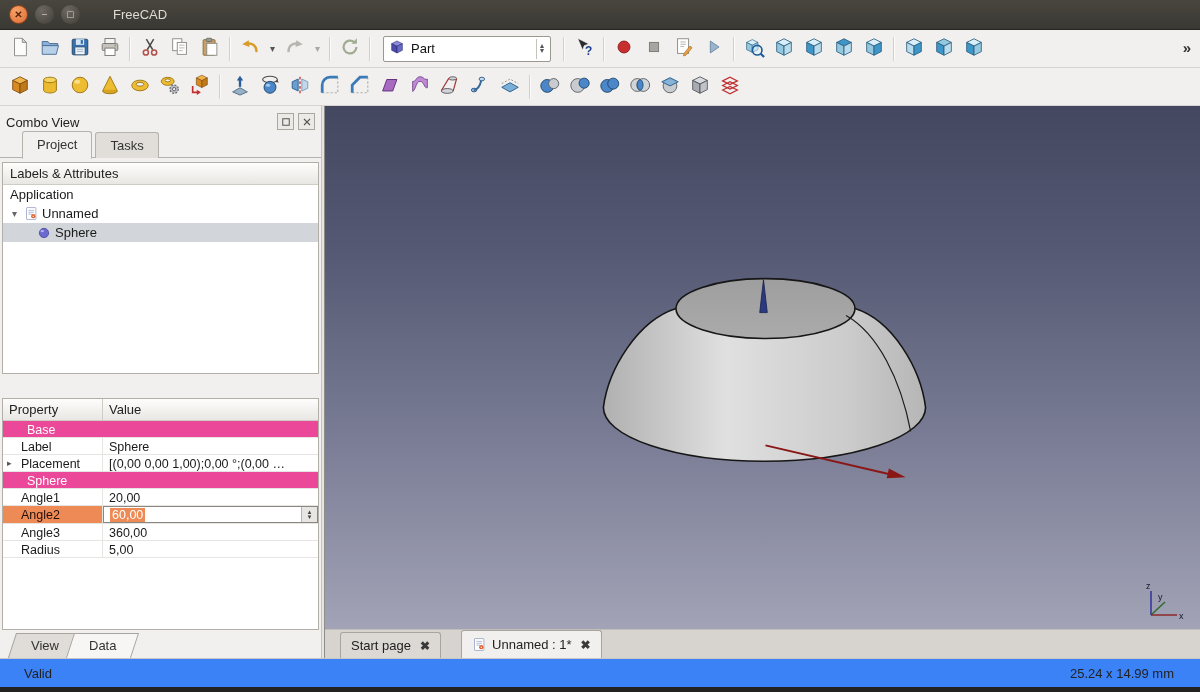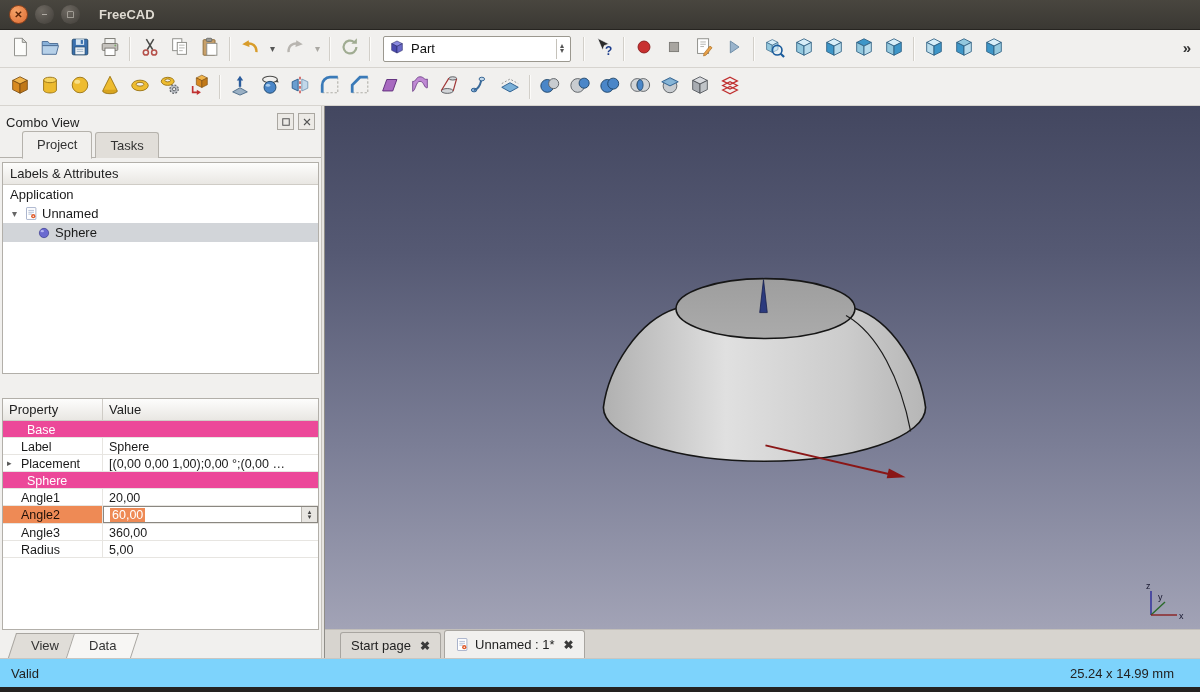--- a/index.html
+++ b/index.html
@@ -8,32 +8,32 @@
           background:#f1f0ee;display:flex;flex-direction:column;overflow:hidden;position:relative}
 
   
   .titlebar{flex:0 0 30px;background:linear-gradient(#49463f,#3a3833);border-bottom:1px solid #262420;
             display:flex;align-items:center;padding:0 9px}
   .winbtns{display:flex;align-items:center}
   .winbtn{width:19px;height:19px;border-radius:50%;margin-right:7px;display:flex;align-items:center;
           justify-content:center;font-size:10px;line-height:1;cursor:default}
   .winbtn.close{background:radial-gradient(circle at 35% 30%,#f6a368,#dd6b33);border:1px solid #90431c;color:#5a2408;font-weight:bold}
   .winbtn.minimize,.winbtn.maximize{background:radial-gradient(circle at 35% 30%,#6d6861,#403d38);border:1px solid #24221;color:#d8d4cb;font-size:9px}
-  .title{color:#dfdbd2;font-weight:bold;margin-left:12px;font-size:13px}
+  .title{color:#dfdbd2;font-weight:normal;margin-left:26px;font-size:13px}
 
   
   .toolbar{flex:0 0 38px;background:#f1f0ee;border-bottom:1px solid #d7d4cf;display:flex;align-items:center;
            padding:0 5px;position:relative}
   .tbtn{width:30px;height:30px;display:flex;align-items:center;justify-content:center;border-radius:3px;flex:0 0 auto}
   .tbtn.narrow{width:15px}
   .tsep{width:0;height:24px;margin:0 4px;border-left:1px solid #d2cfc9;border-right:1px solid #fcfbf9;flex:0 0 auto}
   .dd{font-size:10px;color:#555}
   .dd.dis{color:#aaa8a3}
   .combo{height:26px;background:#fff;border:1px solid #9b988f;border-radius:2px;display:flex;align-items:center;
-         padding:0 3px 0 5px;margin:0 8px;width:188px;flex:0 0 auto}
+         padding:0 3px 0 5px;margin:0 8px;width:168px;flex:0 0 auto}
   .combo-label{flex:1;padding-left:6px;color:#111}
   .combo-arrows{display:flex;flex-direction:column;align-items:center;border-left:1px solid #c5c2ba;
                 padding:0 3px;line-height:0.55;font-size:8px;color:#555;height:20px;justify-content:center}
   .overflowbtn{position:absolute;right:4px;top:7px;font-size:15px;font-weight:bold;color:#333;padding:2px 5px}
 
   
   .main{flex:1;display:flex;min-height:0}
   .sidepanel{flex:0 0 321px;display:flex;flex-direction:column;background:#f1f0ee;min-height:0}
   .splitter{flex:0 0 4px;background:#e6e4e0;border-left:1px solid #c6c3bd;border-right:1px solid #8f8d88}
   .viewarea{flex:1;display:flex;flex-direction:column;min-width:0}
@@ -87,28 +87,28 @@
 
   
   .viewport{flex:1;position:relative;min-height:0;
             background:linear-gradient(to bottom,#434760 0%,#555973 28%,#7b7e96 65%,#a2a3b6 100%)}
   .viewport svg.scene{position:absolute;inset:0;width:100%;height:100%}
   .axes{position:absolute;right:12px;bottom:6px}
 
   
   .doctabs{flex:0 0 29px;background:#d7d4cf;border-top:1px solid #c2bfba;display:flex;align-items:flex-end;padding-left:15px}
   .dtab{height:26px;display:flex;align-items:center;padding:0 10px;border:1px solid #a8a5a0;border-bottom:none;
-        background:#dcd9d4;margin-right:3px;border-radius:3px 3px 0 0;color:#222}
+        background:#dcd9d4;margin-right:20px;border-radius:3px 3px 0 0;color:#222}
   .dtab.active{background:#f1f0ee;height:28px}
   .dtab .closex{margin-left:9px;font-size:12px;color:#3a3a3a;font-weight:bold}
   .dtab .ticon16{display:flex;align-items:center;margin-right:5px}
 
   
-  .statusbar{flex:0 0 29px;background:#7dd3fc;border-top:1px solid #c9c6c1;display:flex;align-items:center;
-             justify-content:space-between;padding:0 26px 0 11px;color:#222}
+  .statusbar{flex:0 0 29px;background:#3b82f6;border-top:1px solid #c9c6c1;display:flex;align-items:center;
+             justify-content:space-between;padding:0 26px 0 24px;color:#222}
   .bottomstrip{flex:0 0 5px;background:#242220}
 </style>
 </head>
 <body>
 
 <div class="window">
 
   <div class="titlebar">
     <div class="winbtns">
         <div class="winbtn close">✕</div>

